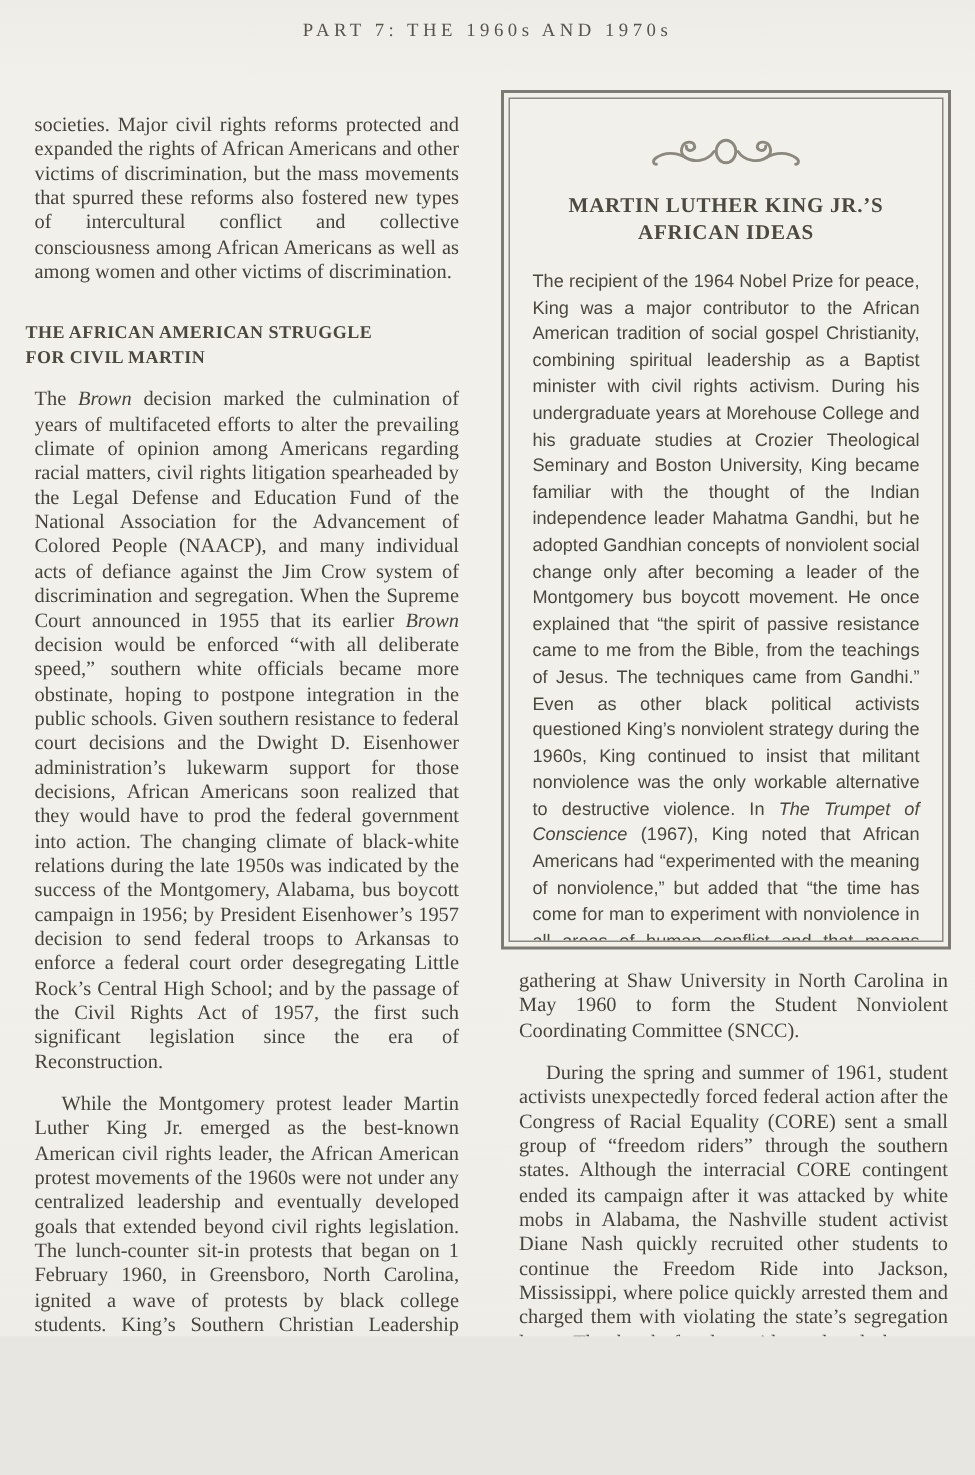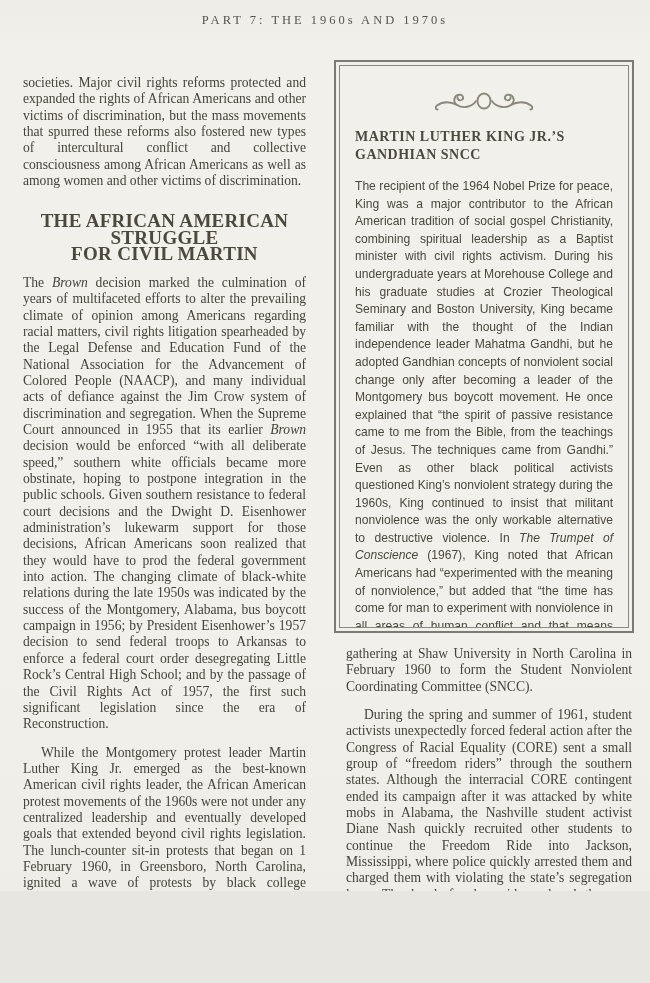--- a/index.html
+++ b/index.html
@@ -26,22 +26,22 @@
     margin:12px;
     font-size:13.6px;
     line-height:16.35px;
     text-align:justify;
     color:#46433c;
   }
   p.indent { text-indent:18px; }
 
   h2.section-heading {
     margin:24px 6px 12px;
-    text-align:center;
-    font-size:19px;
+    text-align:left;
+    font-size:12px;
     line-height:16.5px;
     font-weight:bold;
     letter-spacing:0.3px;
     color:#4b483f;
   }
 
   .sidebar-box {
     width:300px; height:573px;
     box-sizing:border-box;
     border:2px solid #7c7a73;
@@ -50,21 +50,21 @@
   }
   .sidebar-inner {
     box-sizing:border-box;
     height:100%;
     border:1px solid #8a8881;
     padding:10px 15px 10px 15px;
     overflow:hidden;
   }
   .ornament { text-align:center; margin:12px 0 6px; }
   h3.sidebar-title {
-    text-align:left;
+    text-align:center;
     font-size:14px;
     line-height:18px;
     font-weight:bold;
     letter-spacing:0.5px;
     margin:10px 0 14px;
     color:#4c4941;
   }
   p.sidebar-text {
     margin:0;
     font-family:"Liberation Sans", sans-serif;
@@ -115,27 +115,27 @@
               <path d="M44,13 C40,19 31,21 25,17 C20.5,14 22,7.5 27,6.8 C31,6.3 32.5,10.5 29.5,12 C27.3,13 25.2,11.5 25.6,9.4"></path>
               <path d="M25,17 C19,13.5 11,13 5,17.5 C3,19 3.4,21.5 5.6,21.5"></path>
               <path d="M60,13 C64,19 73,21 79,17 C83.5,14 82,7.5 77,6.8 C73,6.3 71.5,10.5 74.5,12 C76.7,13 78.8,11.5 78.4,9.4"></path>
               <path d="M79,17 C85,13.5 93,13 99,17.5 C101,19 100.6,21.5 98.4,21.5"></path>
             </g>
           </svg>
         </div>
 
         <h3 class="sidebar-title">
           <span>MARTIN LUTHER KING JR.’S</span><br>
-          <span>GANDHIAN SNCC</span>
+          <span>AFRICAN IDEAS</span>
         </h3>
 
         <p class="sidebar-text"><span>The recipient of the 1964 Nobel Prize for peace, King was a major contributor to the African American tradition of social gospel Christianity, combining spiritual leadership as a Baptist minister with civil rights activism. During his undergraduate years at Morehouse College and his graduate studies at Crozier Theological Seminary and Boston University, King became familiar with the thought of the Indian independence leader Mahatma Gandhi, but he adopted Gandhian concepts of nonviolent social change only after becoming a leader of the Montgomery bus boycott movement. He once explained that “the spirit of passive resistance came to me from the Bible, from the teachings of Jesus. The techniques came from Gandhi.” Even as other black political activists questioned King’s nonviolent strategy during the 1960s, King continued to insist that militant nonviolence was the only workable alternative to destructive violence. In </span><em>The Trumpet of Conscience</em><span> (1967), King noted that African Americans had “experimented with the meaning of nonviolence,” but added that “the time has come for man to experiment with nonviolence in all areas of human conflict and that means nonviolence on an international scale.”</span></p>
       </div>
     </aside>
 
-    <p class="body-serif para-after-box">gathering at Shaw University in North Carolina in February 1960 to form the Student Nonviolent Coordinating Committee (SNCC).</p>
+    <p class="body-serif para-after-box">gathering at Shaw University in North Carolina in May 1960 to form the Student Nonviolent Coordinating Committee (SNCC).</p>
 
     <p class="body-serif indent">During the spring and summer of 1961, student activists unexpectedly forced federal action after the Congress of Racial Equality (CORE) sent a small group of “freedom riders” through the southern states. Although the interracial CORE contingent ended its campaign after it was attacked by white mobs in Alabama, the Nashville student activist Diane Nash quickly recruited other students to continue the Freedom Ride into Jackson, Mississippi, where police quickly arrested them and charged them with violating the state’s segregation laws. The brash freedom riders placed the new administration of John F. Kennedy on the defensive. Despite imprisonment, a cadre of young freedom riders associated with SNCC and CORE resolved to leave col-</p>
   </div>
 
   <div class="folio">124</div>
 
 </div>
 
 </body></html>

